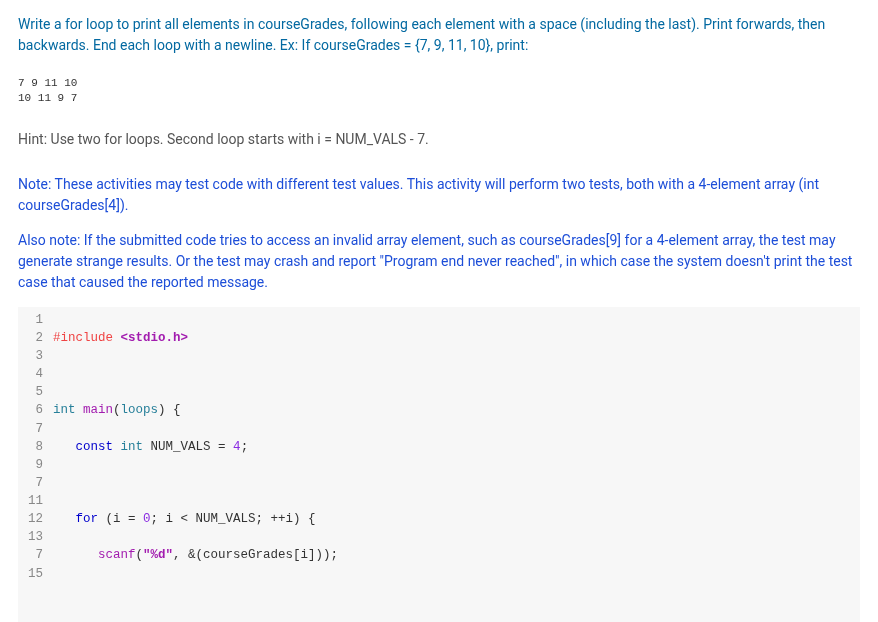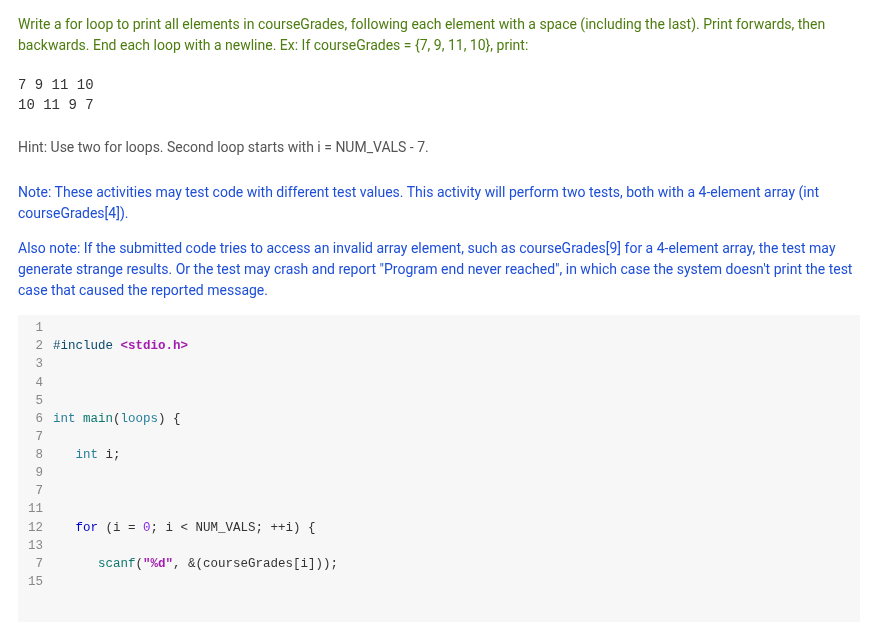--- a/index.html
+++ b/index.html
@@ -5,25 +5,25 @@
   * { box-sizing: border-box; margin: 0; padding: 0; }
   body {
     font-family: -apple-system, BlinkMacSystemFont, "Segoe UI", Roboto, Helvetica, Arial, sans-serif;
     font-size: 14px;
     color: #333;
     background: #fff;
     padding: 14px 18px;
     width: 878px;
     line-height: 1.5;
   }
-  .problem-text { color: #4d7c0f; margin-bottom: 20px; }
+  .problem-text { color: #0369a1; margin-bottom: 20px; }
   .mono-block {
     font-family: "Consolas", "Menlo", "Courier New", monospace;
     white-space: pre;
-    font-size: 14px;
+    font-size: 11px;
     color: #333;
     margin: 10px 0 22px 0;
     line-height: 1.4;
   }
   .hint { color:#555; margin: 14px 0 24px 0; }
   .note { color:#1d4ed8; margin-bottom: 14px; }
   .code-area {
     display: flex;
     background: #f7f7f7;
     font-family: "Consolas", "Menlo", "Courier New", monospace;
@@ -42,24 +42,24 @@
   .gutter div { height: 1.45em; }
   .code {
     padding: 4px 6px 4px 2px;
     flex: 1;
     color: #333;
     white-space: pre;
   }
   .code-line { height: 1.45em; display: block; }
   .kw   { color: #0000cc; }
   .type { color: #267f99; }
-  .func { color: #0f766e; }
+  .func { color: #a21caf; }
   .num  { color: #8a2be2; }
   .str  { color: #a21caf; font-weight: bold; }
-  .pp   { color: #0c4a6e; text-align: center; }
+  .pp   { color: #ef4444; text-align: center; }
 </style>
 </head>
 <body>
 
 <div class="problem-text">Write a for loop to print all elements in courseGrades, following each element with a space (including the last). Print forwards, then backwards. End each loop with a newline. Ex: If courseGrades = {7, 9, 11, 10}, print:</div>
 
 <div class="mono-block">7 9 11 10
 10 11 9 7</div>
 
 <div class="hint">Hint: Use two for loops. Second loop starts with i = NUM_VALS - 7.</div>
@@ -83,21 +83,21 @@
       <div>11</div>
       <div>12</div>
       <div>13</div>
       <div>7</div>
       <div>15</div>
   </div>
   <div class="code">
 <span class="code-line"><span class="pp">#include</span> <span class="str">&lt;stdio.h&gt;</span></span>
 <span class="code-line"></span>
 <span class="code-line"><span class="type">int</span> <span class="func">main</span>(<span class="type">loops</span>) {</span>
-<span class="code-line">   <span class="type">int</span> <span>i;</span></span>
+<span class="code-line">   <span class="kw">const</span> <span class="type">int</span> <span>NUM_VALS = </span><span class="num">4</span>;</span>
 <span class="code-line"></span>
 <span class="code-line">   <span class="kw">for</span><span> (i = </span><span class="num">0</span><span>; i &lt; NUM_VALS; ++i) {</span></span>
 <span class="code-line">      <span class="func">scanf</span>(<span class="str">"%d"</span><span>, &amp;(courseGrades[i]));</span></span>
 
 
 
 
 
 
   </div>

